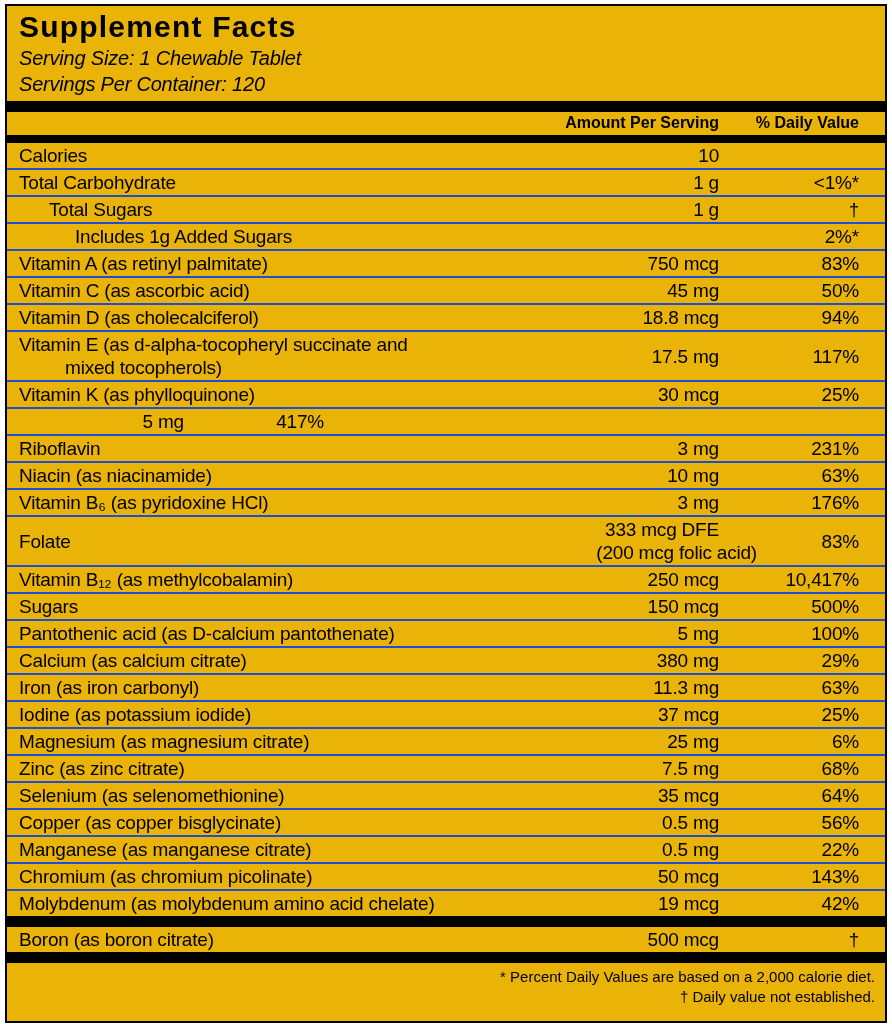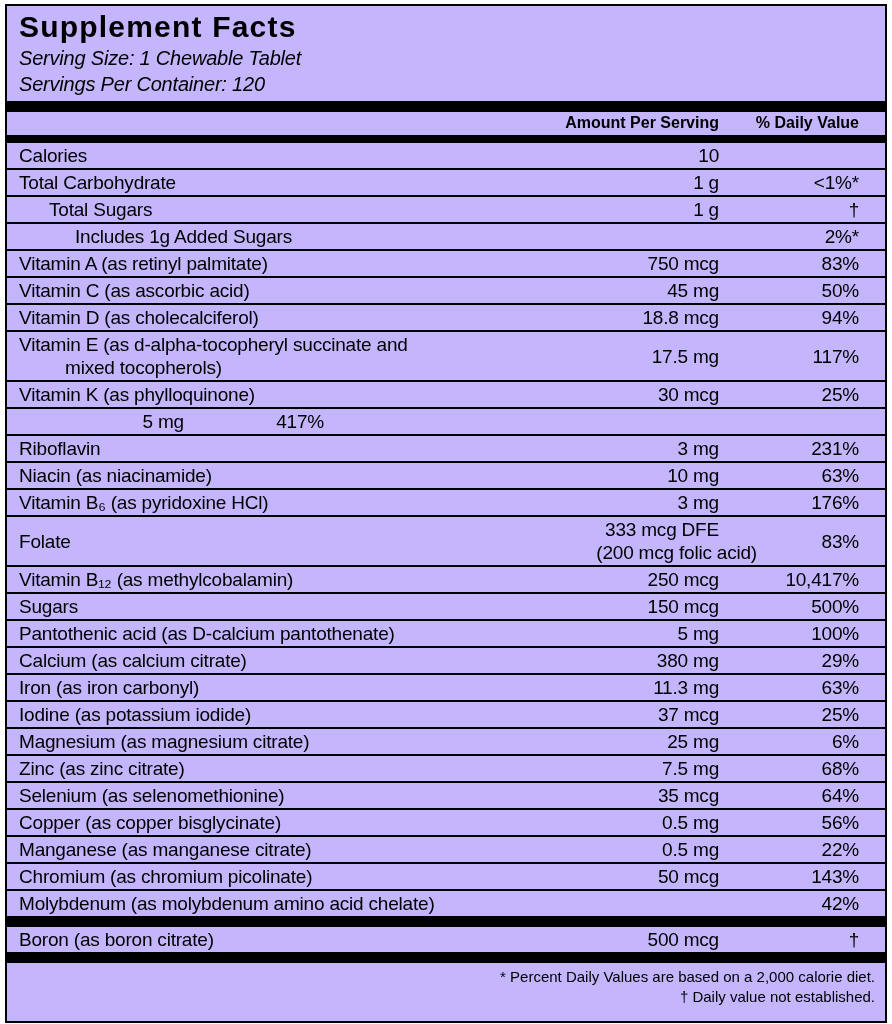--- a/index.html
+++ b/index.html
@@ -7,21 +7,21 @@
     margin: 0; padding: 0;
     width: 892px; height: 1024px;
     background: #ffffff;
     color: #000000;
     font-family: "Liberation Sans", "DejaVu Sans", sans-serif;
     overflow: hidden;
   }
   .label {
     margin: 4px 5px 6px 5px;
     border: 2.5px solid #000;
-    background: #c4b5fd;
+    background: #eab308;
   }
   .label-head { padding: 3px 10px 4px 12px; }
   .title {
     font-size: 30px;
     font-weight: bold;
     letter-spacing: 1.2px;
     line-height: 36px;
   }
   .serving-line { font-size: 20px; line-height: 26px; letter-spacing: -0.2px; font-style: italic; }
 
@@ -41,21 +41,21 @@
 
   .rows { width: 100%; }
   .row {
     display: flex;
     align-items: center;
     padding: 1px 26px 1px 12px;
     font-size: 19px;
     line-height: 23px;
     letter-spacing: -0.2px;
   }
-  .rows .row + .row { border-top: 2px solid #000000; }
+  .rows .row + .row { border-top: 2px solid #1d4ed8; }
   .row .name { flex: 1; }
   .row .amt  { width: 165px; text-align: right; white-space: nowrap; }
   .row .dv   { width: 140px; text-align: right; white-space: nowrap; }
   .name.indent-1 { padding-left: 30px; }
   .name.indent-2 { padding-left: 56px; }
   .name2 { padding-left: 46px; }
   .amt2  { margin-right: -38px; }
 
   .footnotes {
     padding: 4px 10px 14px 12px;
@@ -223,20 +223,21 @@
           <div class="amt">0.5 mg</div>
           <div class="dv">22%</div>
         </div>
         <div class="row">
           <div class="name">Chromium (as chromium picolinate)</div>
           <div class="amt">50 mcg</div>
           <div class="dv">143%</div>
         </div>
         <div class="row">
           <div class="name">Molybdenum (as molybdenum amino acid chelate)</div>
+          <div class="amt">19 mcg</div>
           <div class="dv">42%</div>
         </div>
       </div>
 
     <div class="bar thick"></div>
 
     <div class="rows" id="extra-rows">
         <div class="row">
           <div class="name">Boron (as boron citrate)</div>
           <div class="amt">500 mcg</div>

